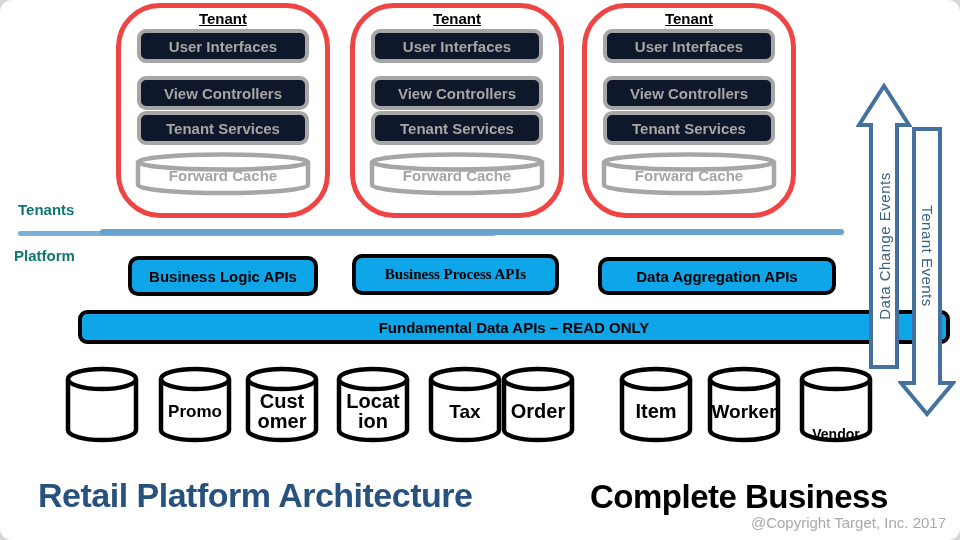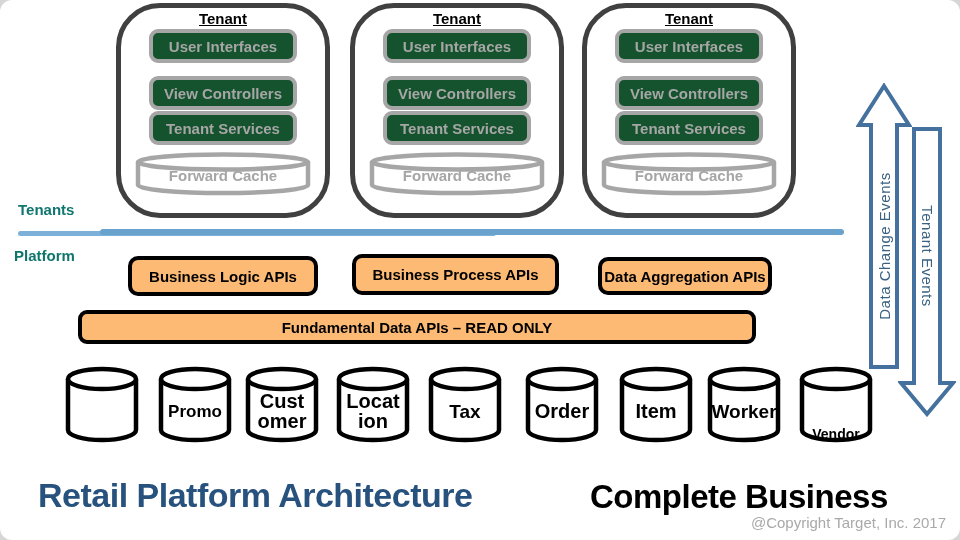--- a/index.html
+++ b/index.html
@@ -6,58 +6,58 @@
   html,body { width:960px; height:540px; }
   body { background:#d6d6d6; font-family:"Liberation Sans", sans-serif; }
   .slide {
     position:relative; width:960px; height:540px; background:#ffffff;
     border-radius:12px; overflow:hidden;
   }
 
   
   .tenant-box {
     position:absolute; top:3px; width:214px; height:215px;
-    border:5px solid #404040; border-radius:44px; background:#fff;
+    border:5px solid #ef4444; border-radius:44px; background:#fff;
   }
   .tenant-box.t1 { left:116px; } .tenant-box.t2 { left:350px; } .tenant-box.t3 { left:582px; }
   .tenant-title {
     margin-top:2px; text-align:center; font-size:15px; font-weight:bold;
     color:#000; text-decoration:underline;
   }
   .layer {
-    width:148px; margin:0 auto; height:34px; border:4px solid #a6a6a6;
+    width:172px; margin:0 auto; height:34px; border:4px solid #a6a6a6;
     border-radius:9px; color:#a6a6a6; font-size:15px; font-weight:bold;
-    display:flex; align-items:center; justify-content:center; background:#14532d;
+    display:flex; align-items:center; justify-content:center; background:#0f172a;
   }
   .layer.l1 { margin-top:2px; } .layer.l2 { margin-top:13px; } .layer.l3 { margin-top:1px; }
   .cache-wrap { position:relative; width:178px; height:45px; margin:7px auto 0; }
   .cache-wrap svg { position:absolute; left:0; top:0; }
   .cache-label {
     position:absolute; left:0; top:15px; width:100%; text-align:center;
     color:#a6a6a6; font-size:15px; font-weight:bold;
   }
 
   
   .side-label { position:absolute; font-size:15px; font-weight:bold; color:#0f766e; }
   .tenants-label { left:18px; top:201px; }
   .platform-label { left:14px; top:247px; }
   .divider-seg { position:absolute; border-radius:3px; }
   .divider-a { left:18px; top:231px; width:478px; height:5px; background:#7db1d9; }
   .divider-b { left:100px; top:229px; width:744px; height:6px; background:#68a2cd; }
 
   
   .api-box {
-    position:absolute; border:4px solid #000; border-radius:10px; background:#fdba74;
+    position:absolute; border:4px solid #000; border-radius:10px; background:#0ea5e9;
     display:flex; align-items:center; justify-content:center;
     font-size:15px; font-weight:bold; color:#000;
   }
   .api-bl { left:128px; top:256px; width:190px; height:40px; }
-  .api-bp { left:352px; top:254px; width:207px; height:41px; }
-  .api-da { left:598px; top:257px; width:174px; height:38px; }
-  .api-fd { left:78px;  top:310px; width:678px; height:34px; border-radius:9px; }
+  .api-bp { left:352px; top:254px; width:207px; height:41px;font-family:Liberation Serif, serif; }
+  .api-da { left:598px; top:257px; width:238px; height:38px; }
+  .api-fd { left:78px;  top:310px; width:872px; height:34px; border-radius:9px; }
 
   
   .db { position:absolute; top:366px; width:76px; height:78px; }
   .db svg { position:absolute; left:0; top:0; }
   .db-label {
     position:absolute; left:2px; right:2px; top:20px; bottom:8px;
     display:flex; align-items:center; justify-content:center; text-align:center;
     font-weight:bold; color:#000; font-size:16px; line-height:1.0;
   }
   .db-label .wrapword { width:54px; word-break:break-all; margin:0 auto; }
@@ -176,21 +176,21 @@
         <span class="wrapword">Location</span>
       </div>
   </div>
   <div class="db" style="left:427px">
     <svg width="76" height="78" viewBox="0 0 76 78">
       <path d="M4,13 L4,64 A34,10 0 0 0 72,64 L72,13" fill="#fff" stroke="#000" stroke-width="4.5"></path>
       <ellipse cx="38" cy="13" rx="34" ry="10" fill="#fff" stroke="#000" stroke-width="4.5"></ellipse>
     </svg>
     <div class="db-label fs19">Tax</div>
   </div>
-  <div class="db" style="left:524px">
+  <div class="db" style="left:500px">
     <svg width="76" height="78" viewBox="0 0 76 78">
       <path d="M4,13 L4,64 A34,10 0 0 0 72,64 L72,13" fill="#fff" stroke="#000" stroke-width="4.5"></path>
       <ellipse cx="38" cy="13" rx="34" ry="10" fill="#fff" stroke="#000" stroke-width="4.5"></ellipse>
     </svg>
     <div class="db-label fs16">Order</div>
   </div>
   <div class="db" style="left:618px">
     <svg width="76" height="78" viewBox="0 0 76 78">
       <path d="M4,13 L4,64 A34,10 0 0 0 72,64 L72,13" fill="#fff" stroke="#000" stroke-width="4.5"></path>
       <ellipse cx="38" cy="13" rx="34" ry="10" fill="#fff" stroke="#000" stroke-width="4.5"></ellipse>

